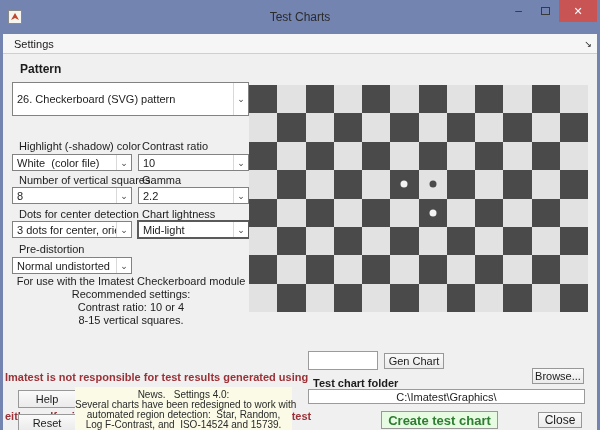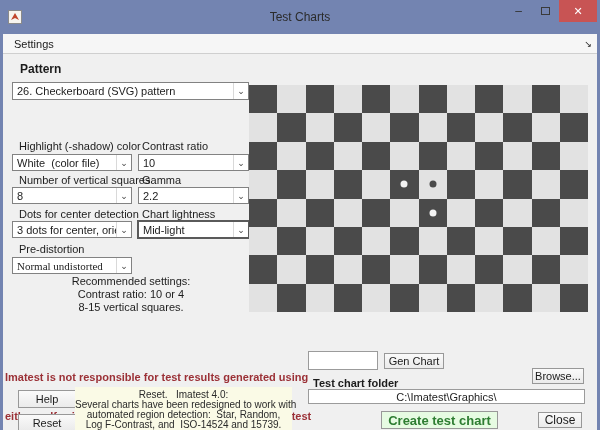--- a/index.html
+++ b/index.html
@@ -103,21 +103,21 @@
   </div>
 
   <div class="menubar">
     <div class="menu-item">Settings</div>
     <div class="dock-arrow">↘</div>
   </div>
 
   <div class="content">
 
     <div class="lbl bold" style="left:17px; top:8px;">Pattern</div>
-    <div class="combo" style="left:9px; top:28px; width:237px; height:18px;">
+    <div class="combo" style="left:9px; top:28px; width:237px; height:34px;">
       <span class="combo-val">26. Checkerboard (SVG) pattern</span>
       <span class="combo-arrow">⌄</span>
     </div>
 
     <div class="lbl" style="left:16px; top:86px;">Highlight (-shadow) color</div>
     <div class="lbl" style="left:139px; top:86px;">Contrast ratio</div>
     <div class="combo" style="left:9px; top:100px; width:120px; height:17px;">
       <span class="combo-val">White  (color file)</span>
       <span class="combo-arrow">⌄</span>
     </div>
@@ -142,42 +142,43 @@
     <div class="combo" style="left:9px; top:167px; width:120px; height:17px;">
       <span class="combo-val">3 dots for center, orienta...</span>
       <span class="combo-arrow">⌄</span>
     </div>
     <div class="combo focused" style="left:134px; top:166px; width:113px; height:19px;">
       <span class="combo-val">Mid-light</span>
       <span class="combo-arrow">⌄</span>
     </div>
 
     <div class="lbl" style="left:16px; top:189px;">Pre-distortion</div>
-    <div class="combo" style="left:9px; top:203px; width:120px; height:17px;font-family:Liberation Serif, serif;">
+    <div class="combo" style="left:9px; top:203px; width:120px; height:17px;">
       <span class="combo-val">Normal undistorted</span>
       <span class="combo-arrow">⌄</span>
     </div>
 
     <div class="note-block" style="left:0px; top:221px; width:256px;">
+      <div>For use with the Imatest Checkerboard module</div>
       <div>Recommended settings:</div>
       <div>Contrast ratio: 10 or 4</div>
       <div>8-15 vertical squares.</div>
     </div>
 
     <div class="warn-block" style="left:2px; top:291px; width:296px; color:#9b3036;">
       <div>Imatest is not responsible for test results generated using</div>
       <div>either self-printed test charts. (not purchased from Imatest</div>
       
     </div>
 
     <div class="btn" style="left:15px; top:336px; width:58px; height:18px;">Help</div>
     <div class="btn" style="left:15px; top:360px; width:58px; height:17px;">Reset</div>
 
     <div class="news-panel" style="left:72px; top:333px; width:217px; height:43px; background:#fafae6;">
-      <div>Reset.   Imatest 4.0:</div>
+      <div>News.   Settings 4.0:</div>
       <div>Several charts have been redesigned to work with</div>
       <div>automated region detection:  Star, Random,</div>
       <div>Log F-Contrast, and  ISO-14524 and 15739.</div>
     </div>
 
     <input class="text-input" style="left: 305px; top: 297px; width: 70px; height: 19px;" value="">
     <div class="btn" style="left:381px; top:299px; width:60px; height:16px;">Gen Chart</div>
 
     <div class="btn" style="left:529px; top:314px; width:52px; height:16px;">Browse...</div>
     <div class="lbl" style="left:310px; top:323px; font-weight:bold;">Test chart folder</div>

